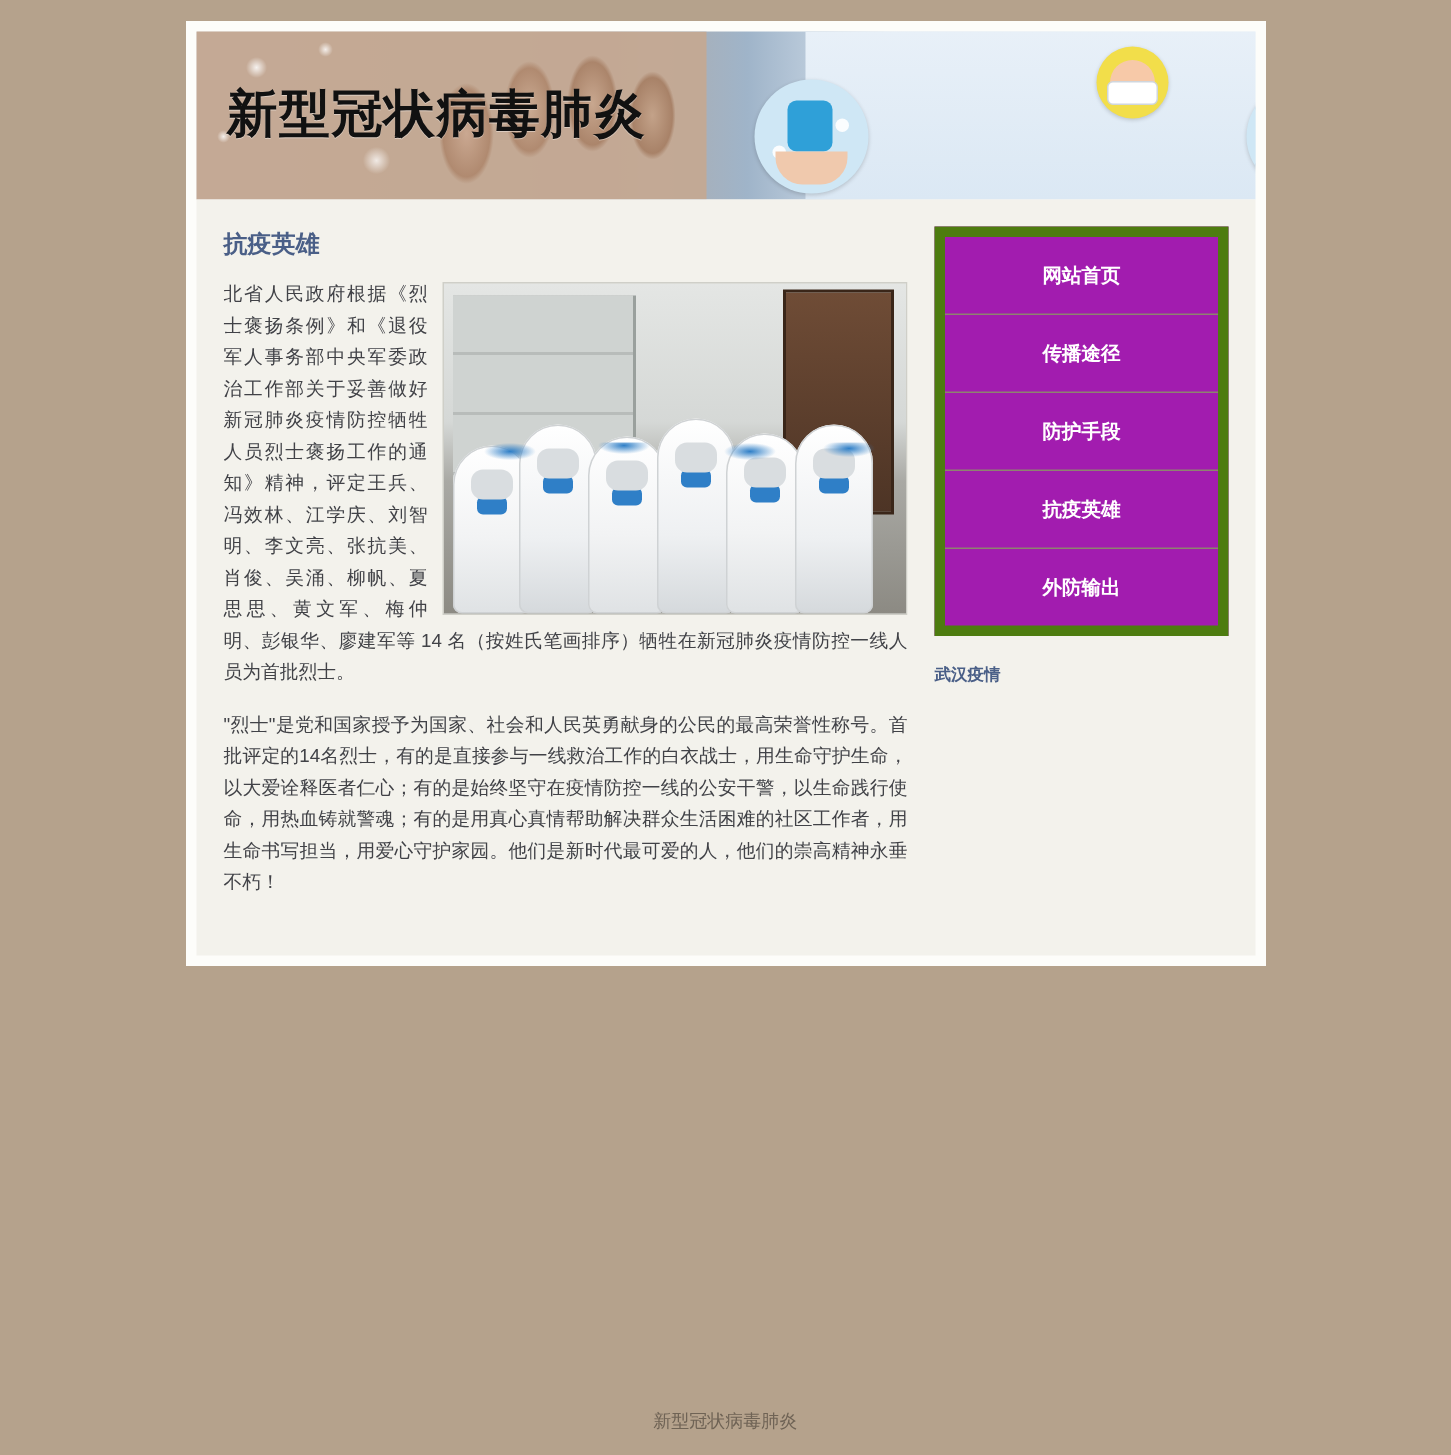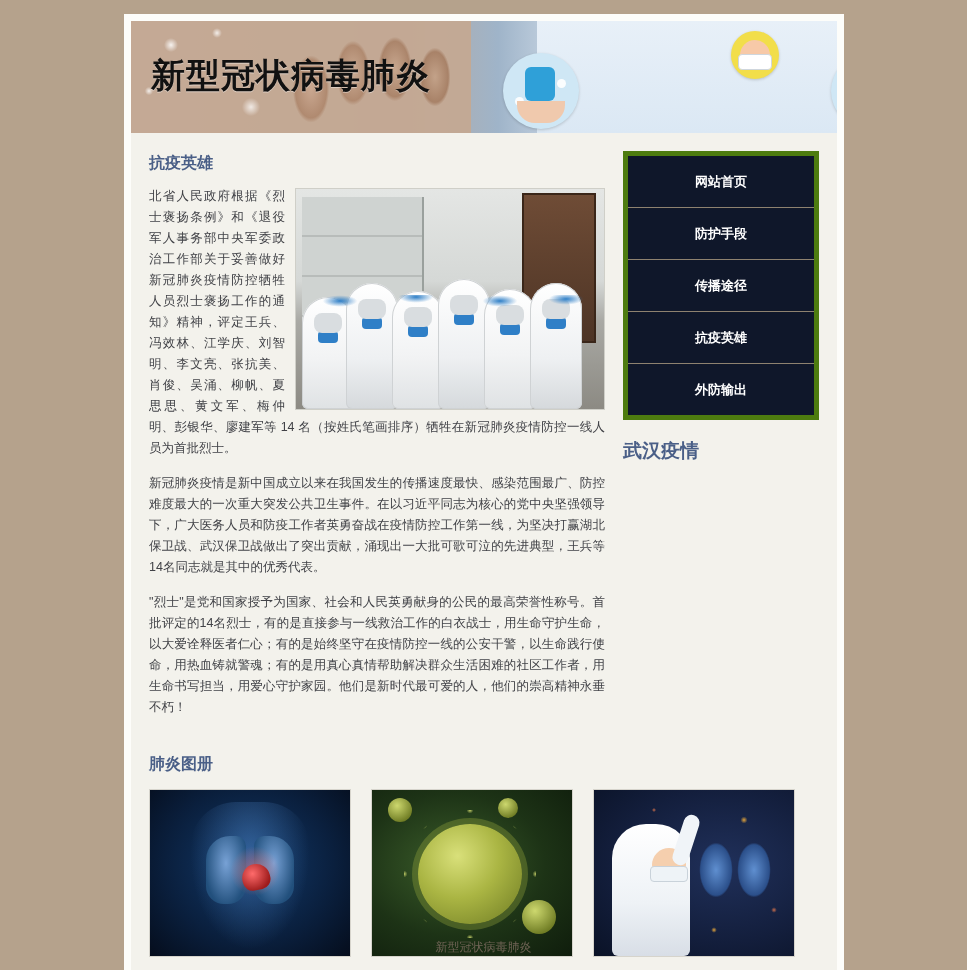--- a/index.html
+++ b/index.html
@@ -249,39 +249,39 @@
     font-size: 12.5px;
     line-height: 21px;
     margin: 0 0 14px 0;
     text-align: justify;
   }
   .lead-text {
     text-align: justify;
   }
   
   .nav {
-    background: #0f172a;
-    border: 5px solid #4d7c0f;
+    background: #a21caf;
+    border: 7px solid #4d7c0f;
     box-sizing: border-box;
   }
   .nav-item {
     height: 51px;
     line-height: 51px;
     text-align: center;
     color: #ffffff;
     font-size: 13px;
     font-weight: bold;
     border-bottom: 1px solid #8e8270;
     cursor: pointer;
     user-select: none;
   }
   .nav-item:last-child { border-bottom: none; }
   .side-title {
     color: #4a5f87;
-    font-size: 19px;
+    font-size: 11px;
     font-weight: bold;
     margin: 18px 0 10px 0;
   }
   .side-text {
     color: #414247;
     font-size: 12.5px;
     line-height: 21px;
     margin: 0;
     text-align: justify;
   }
@@ -463,66 +463,34 @@
                 <div class="p p3"></div>
                 <div class="p p4 b"></div>
                 <div class="p p5"></div>
                 <div class="p p6 b"></div>
                 <div class="arms"></div>
               </div>
             </div>
             <p class="body-text lead-text">北省人民政府根据《烈士褒扬条例》和《退役军人事务部中央军委政治工作部关于妥善做好新冠肺炎疫情防控牺牲人员烈士褒扬工作的通知》精神，评定王兵、冯效林、江学庆、刘智明、李文亮、张抗美、肖俊、吴涌、柳帆、夏思思、黄文军、梅仲明、彭银华、廖建军等 14 名（按姓氏笔画排序）牺牲在新冠肺炎疫情防控一线人员为首批烈士。</p>
           </div>
 
-          <p class="body-text">新冠肺炎疫情是新中国成立以来在我国发生的传播速度最快、感染范围最广、防控难度最大的一次重大突发公共卫生事件。在以习近平同志为核心的党中央坚强领导下，广大医务人员和防疫工作者英勇奋战在疫情防控工作第一线，为坚决打赢湖北保卫战、武汉保卫战做出了突出贡献，涌现出一大批可歌可泣的先进典型，王兵等14名同志就是其中的优秀代表。</p>
           <p class="body-text">"烈士"是党和国家授予为国家、社会和人民英勇献身的公民的最高荣誉性称号。首批评定的14名烈士，有的是直接参与一线救治工作的白衣战士，用生命守护生命，以大爱诠释医者仁心；有的是始终坚守在疫情防控一线的公安干警，以生命践行使命，用热血铸就警魂；有的是用真心真情帮助解决群众生活困难的社区工作者，用生命书写担当，用爱心守护家园。他们是新时代最可爱的人，他们的崇高精神永垂不朽！</p>
         </div>
 
         <div class="col-side">
           <div class="nav">
             <div class="nav-item">网站首页</div>
+            <div class="nav-item">传播途径</div>
             <div class="nav-item">防护手段</div>
-            <div class="nav-item">传播途径</div>
             <div class="nav-item">抗疫英雄</div>
             <div class="nav-item">外防输出</div>
           </div>
 
           <h3 class="side-title">武汉疫情</h3>
         </div>
       </div>
 
-      <div class="gallery-wrap">
-        <h2 class="gallery-title">肺炎图册</h2>
-        <div class="gallery">
-
-          <div class="g-item g1">
-            <div class="torso"></div>
-            <div class="lungL"></div>
-            <div class="lungR"></div>
-            <div class="glow"></div>
-            <div class="heart"></div>
-          </div>
-
-          <div class="g-item g2">
-            <div class="virusBig"></div>
-            <div class="v-s1"></div>
-            <div class="v-s2"></div>
-            <div class="v-s3"></div>
-          </div>
-
-          <div class="g-item g3">
-            <div class="dots"></div>
-            <div class="doc">
-              <div class="doc-face"></div>
-              <div class="doc-mask"></div>
-            </div>
-            <div class="doc-arm"></div>
-            <div class="lungs"></div>
-          </div>
-
-        </div>
-      </div>
 
     </div>
   </div>
 
   <div class="footer">新型冠状病毒肺炎</div>
 </div>
 
 </body></html>

